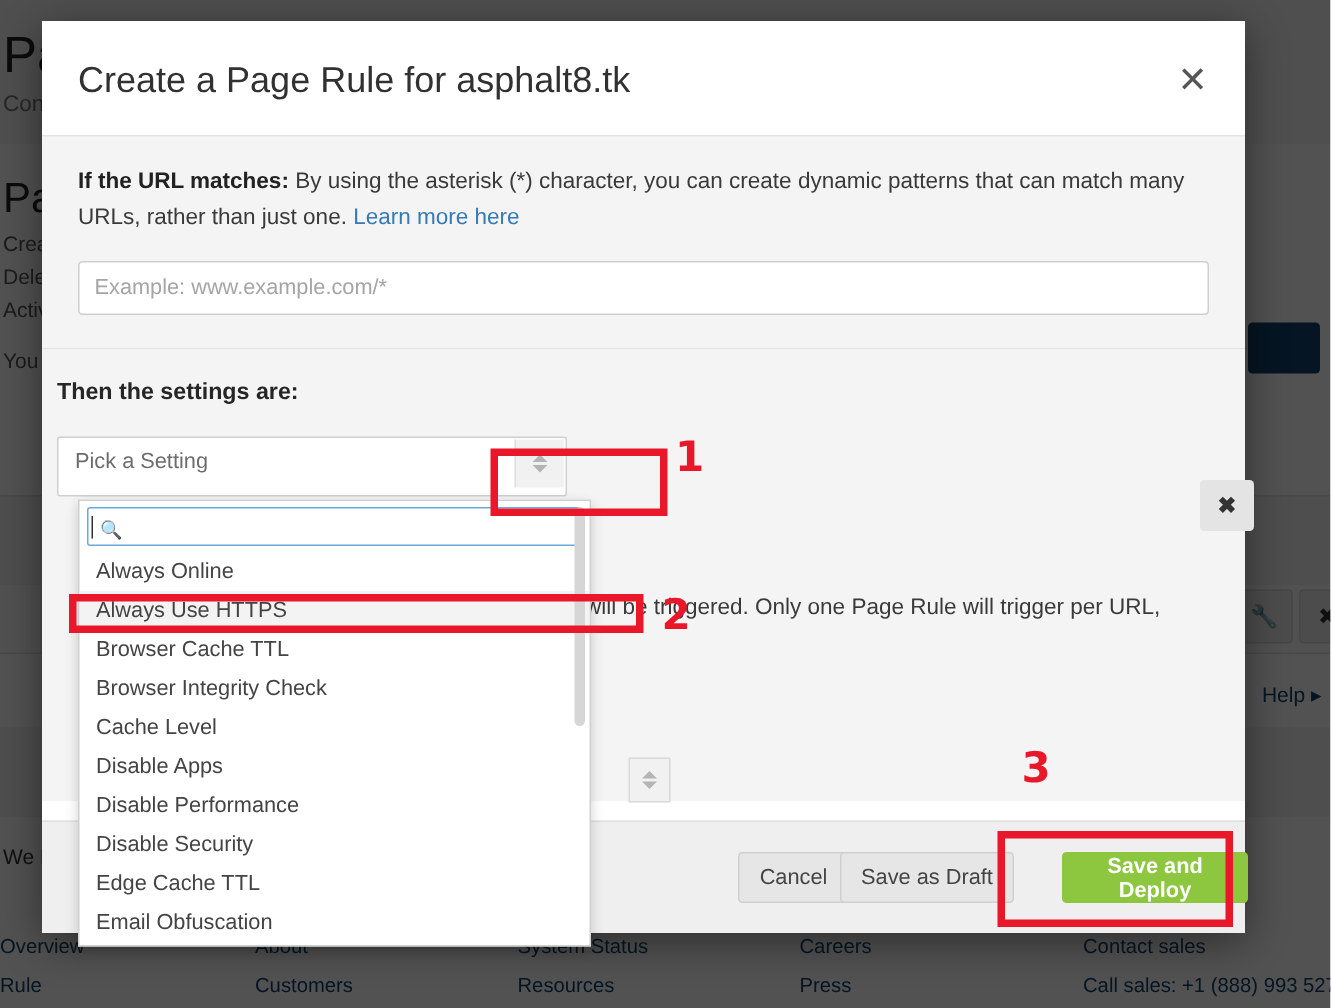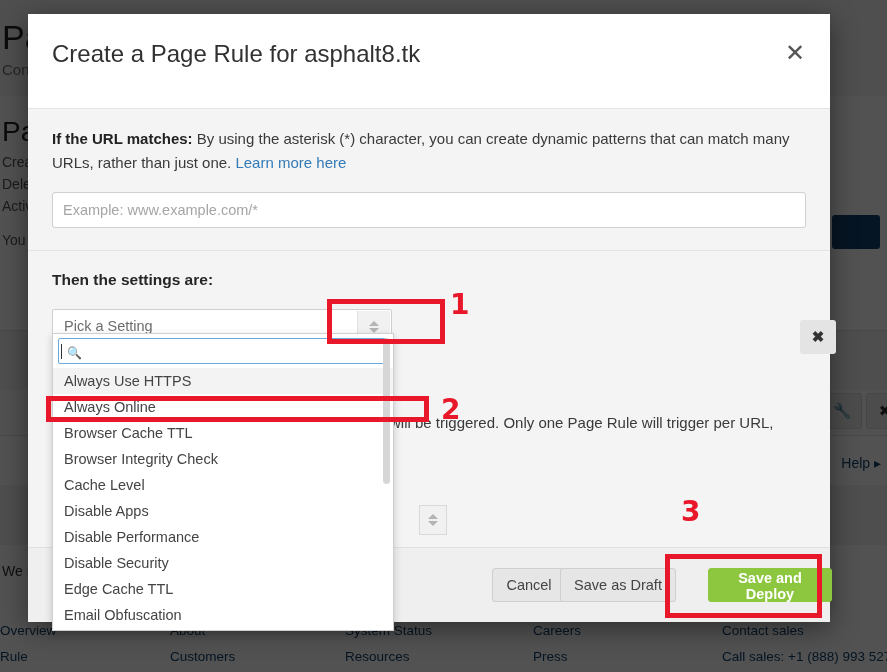--- a/index.html
+++ b/index.html
@@ -33,36 +33,36 @@
   .fcol{position:absolute;top:0;font-size:13.5px;line-height:26px;color:#14436c;}
   .fcol div{white-space:nowrap;}
 
   .dim{position:absolute;inset:0;background:rgba(0,0,0,0.68);}
 
   
   .modal{
     position:absolute;left:28px;top:14px;width:802px;height:608px;
     background:#ffffff;box-shadow:0 6px 26px rgba(0,0,0,.45);
   }
-  .modal-head{height:95px;border-bottom:1px solid #e4e4e4;position:relative;box-sizing:border-box;}
+  .modal-head{height:77px;border-bottom:1px solid #e4e4e4;position:relative;box-sizing:border-box;}
   .modal-title{position:absolute;left:24px;top:26px;font-size:24px;color:#313131;font-weight:400;}
   .modal-close{position:absolute;right:20px;top:24px;width:30px;height:30px;
      display:flex;align-items:center;justify-content:center;font-size:24px;color:#555;cursor:pointer;
      font-family:"DejaVu Sans",sans-serif;font-weight:300;}
 
   .sec-url{background:#f4f4f4;padding:18px 24px 22px 24px;border-bottom:1px solid #e4e4e4;}
   .url-desc{font-size:15px;color:#3a3a3a;line-height:1.62;}
   .url-desc b{color:#222;}
   .url-desc a{color:#337ab7;text-decoration:none;}
   .url-input{margin-top:16px;width:100%;box-sizing:border-box;height:36px;
      border:1px solid #cfcfcf;background:#fff;border-radius:3px;padding:2px 10px;
      font-size:14.5px;color:#999;font-family:"Liberation Sans",sans-serif;}
   .url-input::placeholder{color:#a5a5a5;}
 
-  .sec-settings{background:#f4f4f4;padding:20px 24px 0 24px;position:relative;height:301px;box-sizing:border-box;}
+  .sec-settings{background:#f4f4f4;padding:20px 24px 0 10px;position:relative;height:301px;box-sizing:border-box;}
   .settings-label{font-size:15.5px;font-weight:bold;color:#262626;}
 
   .sel-row{position:relative;margin-top:20px;height:34px;}
   .sel-box{position:absolute;left:0;top:0;width:340px;height:40px;box-sizing:border-box;
      border:1px solid #cfcfcf;background:#fff;border-radius:2px;}
   .sel-text{position:absolute;left:11px;top:8px;font-size:14.5px;color:#6d6d6d;}
   .sel-spin{position:absolute;right:1px;top:1px;width:32px;height:32px;background:#f1f1f1;
      border-left:1px solid #e0e0e0;display:flex;flex-direction:column;align-items:center;justify-content:center;gap:2px;}
   .sp-up{width:0;height:0;border-left:5px solid transparent;border-right:5px solid transparent;border-bottom:5px solid #b4b4b4;}
   .sp-dn{width:0;height:0;border-left:5px solid transparent;border-right:5px solid transparent;border-top:5px solid #b4b4b4;}
@@ -209,22 +209,22 @@
   </div>
 </div>
 
 <div class="dd">
   <div class="dd-search-wrap" style="position:relative">
     <div class="dd-caret"></div>
     <span class="dd-search-ico">🔍</span>
     <input class="dd-search" type="text" style="">
   </div>
   <div class="dd-list" id="ddlist">
+      <div class="dd-item">Always Online</div>
       <div class="dd-item hl">Always Use HTTPS</div>
-      <div class="dd-item">Always Online</div>
       <div class="dd-item">Browser Cache TTL</div>
       <div class="dd-item">Browser Integrity Check</div>
       <div class="dd-item">Cache Level</div>
       <div class="dd-item">Disable Apps</div>
       <div class="dd-item">Disable Performance</div>
       <div class="dd-item">Disable Security</div>
       <div class="dd-item">Edge Cache TTL</div>
       <div class="dd-item">Email Obfuscation</div>
     </div>
   <div class="dd-sb"></div>

